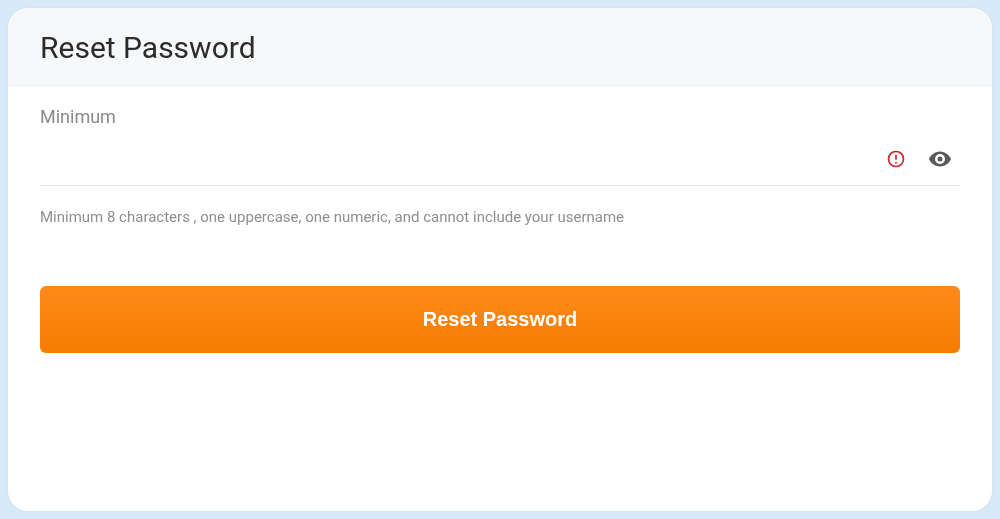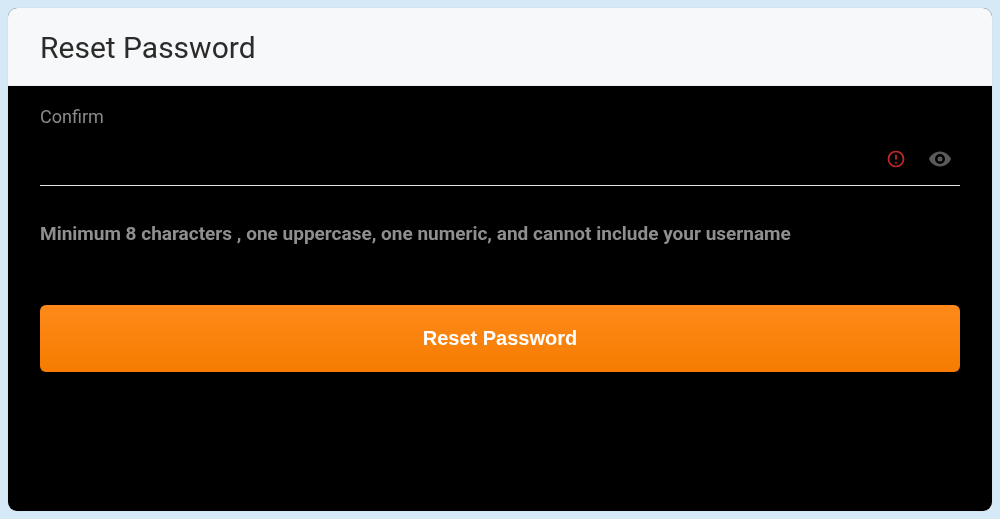--- a/index.html
+++ b/index.html
@@ -8,22 +8,22 @@
       padding: 0;
     }
     body {
       font-family: -apple-system, BlinkMacSystemFont, "Segoe UI", Roboto, Arial, sans-serif;
       background: #d5e9f7;
       width: 1000px;
       height: 519px;
       padding: 8px;
     }
     .card {
-      background: #000000;
-      border-radius: 9px;
+      background: #ffffff;
+      border-radius: 20px;
       width: 100%;
       height: 100%;
       overflow: hidden;
       box-shadow: 0 0 0 1px rgba(0,0,0,0.02);
     }
     .card-header {
       background: #f7f8f9;
       padding: 22px 32px 20px 32px;
       border-bottom: 1px solid #eceff1;
     }
@@ -77,25 +77,24 @@
     .eye-icon svg {
       width: 28px;
       height: 28px;
       fill: #5a5a5a;
     }
     .alert-icon svg {
       width: 20px;
       height: 20px;
     }
     .hint-text {
-      font-size: 19px;
+      font-size: 15px;
       color: #8f8f8f;
-      margin-top: 36px;
+      margin-top: 22px;
       margin-bottom: 18px;
-      font-weight: bold;
     }
     .submit-btn {
       width: 100%;
       background: #f57c00;
       background: linear-gradient(#ff8a1a, #f57c00);
       color: #ffffff;
       border: none;
       border-radius: 6px;
       font-size: 20px;
       font-weight: 600;
@@ -110,21 +109,21 @@
 </head>
 <body>
 
 <div class="card">
   <div class="card-header">
     <h1 class="card-title">Reset Password</h1>
   </div>
   <div class="card-body">
 
     <div class="field-group">
-      <label class="field-label">Confirm</label>
+      <label class="field-label">Minimum</label>
       <div class="input-row">
         <input type="password" class="text-input" value="" style="">
         <div class="input-icons">
           <span class="icon alert-icon">
             <svg viewBox="0 0 24 24" fill="none" stroke="#c62828" stroke-width="2">
               <circle cx="12" cy="12" r="9"></circle>
               <line x1="12" y1="7" x2="12" y2="13"></line>
               <circle cx="12" cy="16.5" r="1.1" fill="#c62828" stroke="none"></circle>
             </svg>
           </span>

